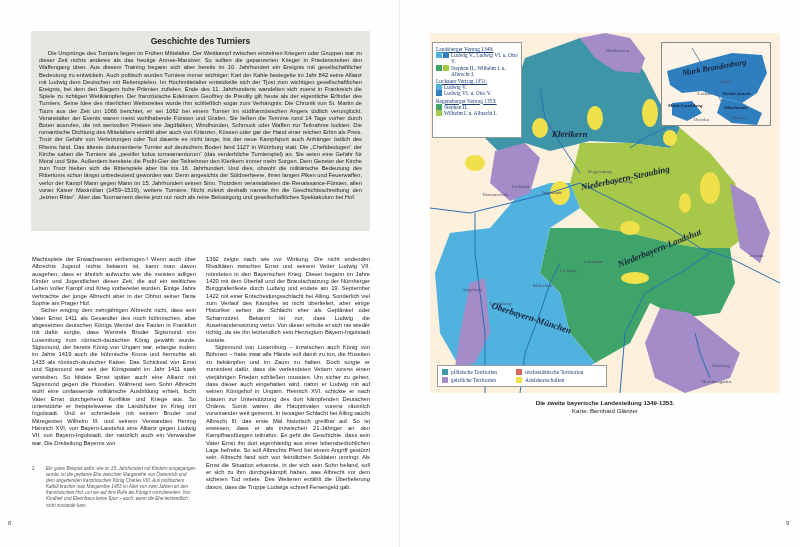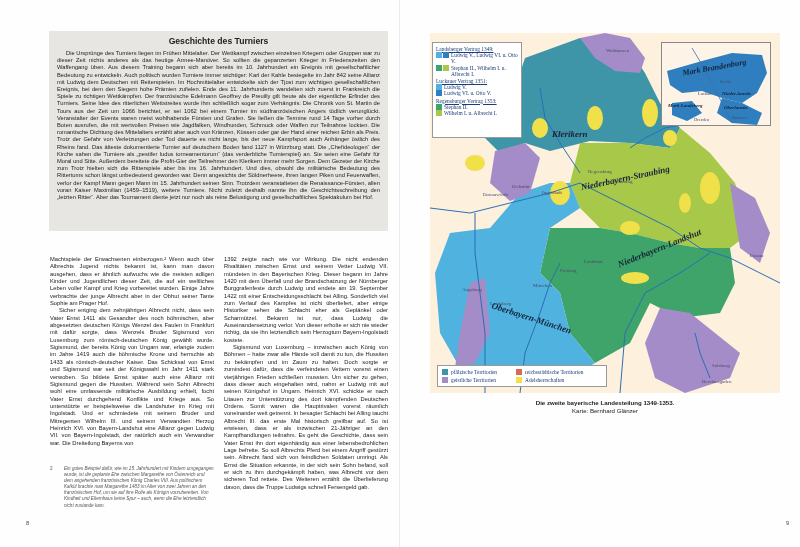--- a/index.html
+++ b/index.html
@@ -1,17 +1,17 @@
 <!DOCTYPE html>
 <html><head>
 <meta charset="utf-8">
 <style>
   html, body { margin:0; padding:0; }
   body { width:800px; height:547px; background:#fefefe; position:relative; overflow:hidden; font-family:"Liberation Sans", sans-serif; color:#222; }
-  .page { position:absolute; top:0; height:419px;margin-left:18px; }
+  .page { position:absolute; top:0; height:419px; }
   .left-page { left:0; width:400px; }
   .gutter { position:absolute; left:399px; top:0; width:1px; height:547px; background:#ececec; }
   .box { position:absolute; left:31px; top:31px; width:339px; height:200px; background:#e8e6e3; box-sizing:border-box; padding:5px 8px; }
   .box h2 { margin:0 0 4px 0; text-align:center; font-size:8.6px; font-weight:bold; }
   .box p { margin:0; font-size:5.75px; line-height:7.2px; text-align:justify; text-indent:9px; }
   .col { position:absolute; top:256px; width:164px; font-size:5.75px; line-height:7.35px; text-align:justify; }
   .col p { margin:0; }
   .col p + p { text-indent:9px; }
   .col1 { left:32px; }
   .col2 { left:206px; }

